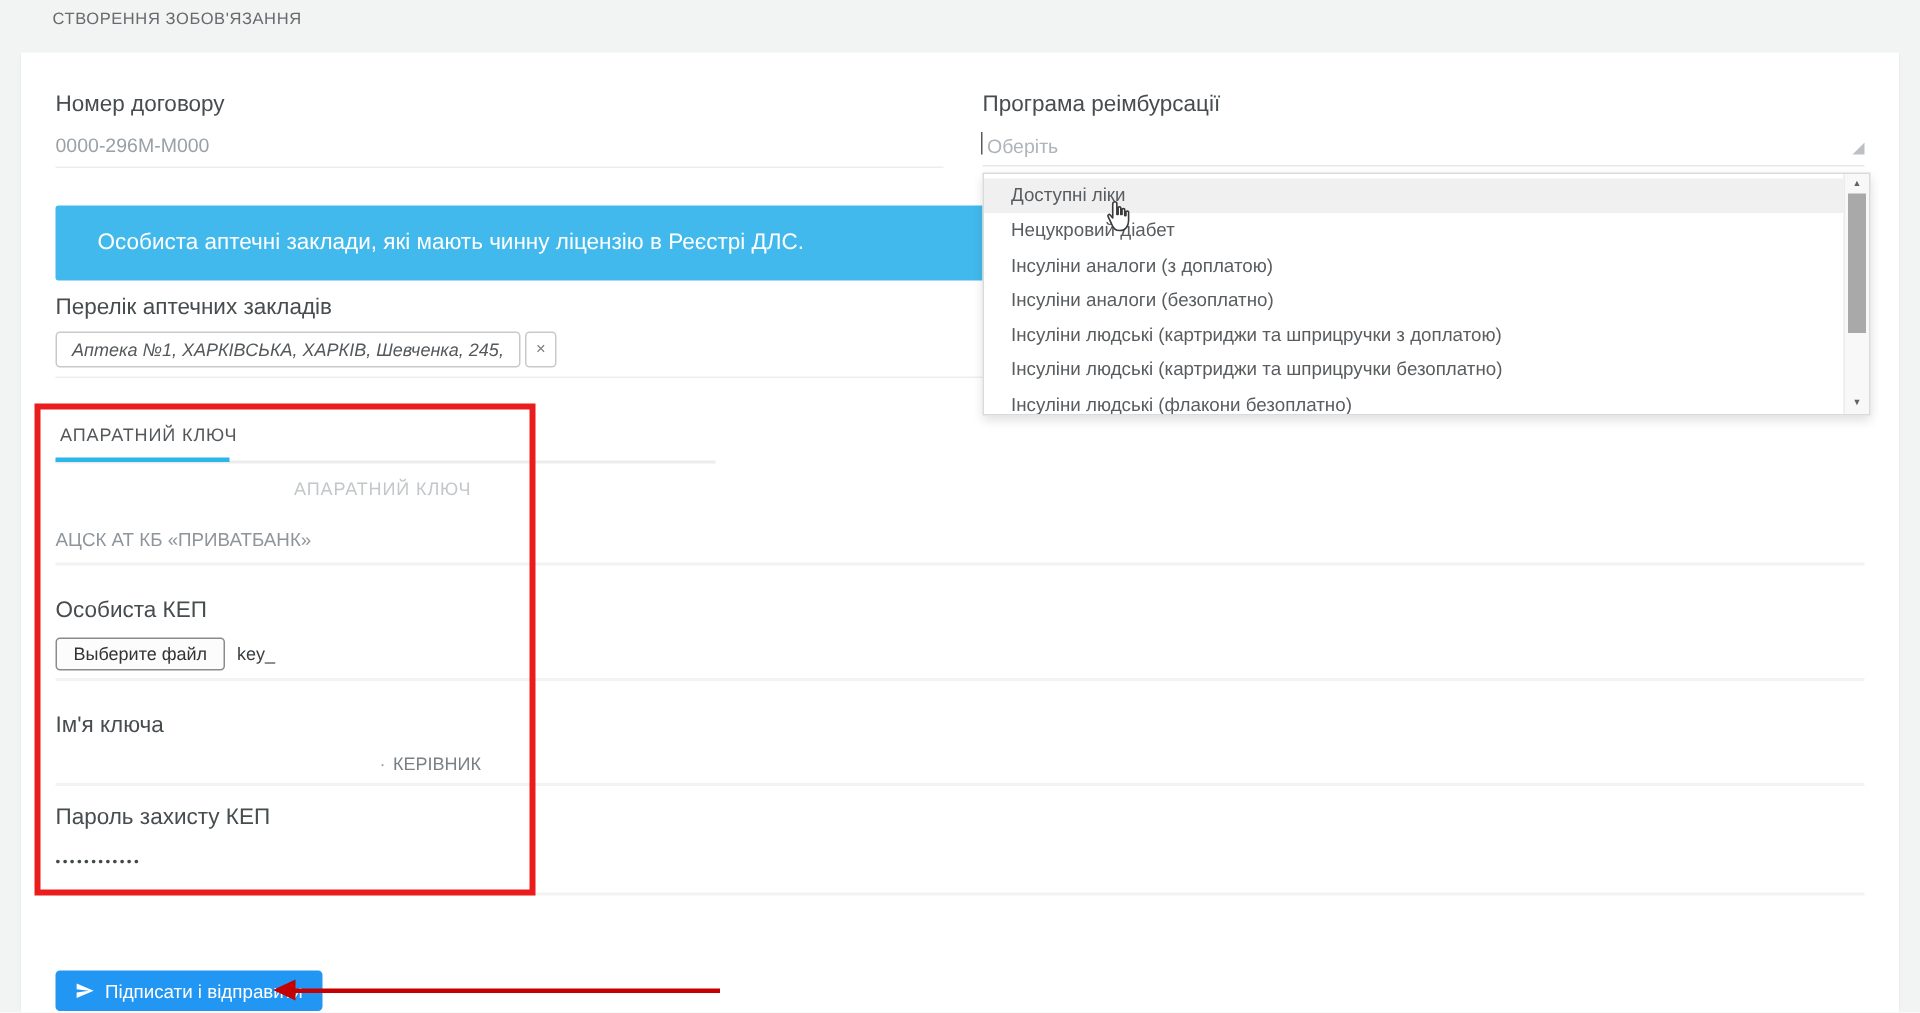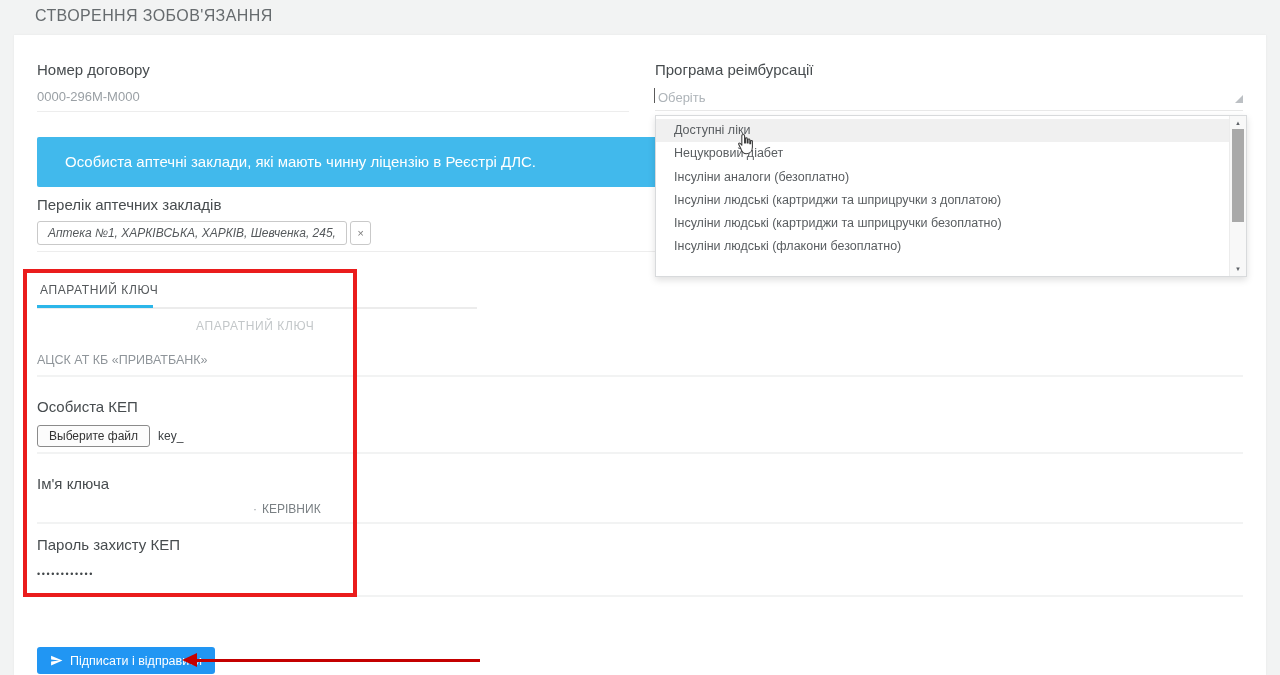--- a/index.html
+++ b/index.html
@@ -1,21 +1,21 @@
 <!DOCTYPE html>
 <html><head>
 <meta charset="utf-8">
 <style>
   * { margin:0; padding:0; box-sizing:border-box; }
   html,body { width:1280px; height:675px; }
   body { font-family:"Liberation Sans","DejaVu Sans",sans-serif; }
   .page { position:relative; width:1280px; height:675px; background:#f2f3f3; overflow:hidden; }
   .abs { position:absolute; }
 
-  .topbar-title { left:35px; top:7px; font-size:16px; color:#666b6e; letter-spacing:.4px; }
+  .topbar-title { left:35px; top:7px; font-size:11px; color:#666b6e; letter-spacing:.4px; }
 
   .card { left:14px; top:35px; width:1252px; height:640px; background:#ffffff; box-shadow:0 0 2px rgba(0,0,0,.06); }
 
   .field-label { font-size:15px; color:#474c4f; }
   .field-value { font-size:13px; color:#9aa0a5; }
   .hairline { height:1px; background:#ededed; }
   .sepline  { height:2px; background:#f2f3f3; }
 
   .caret { width:1px; height:15px; background:#5a5a5a; }
   .select-corner-icon { width:0; height:0; border-left:8px solid transparent; border-bottom:8px solid #bcc0c4; }
@@ -120,20 +120,21 @@
           <path d="M2 21l21-9L2 3v7l15 2-15 2z" fill="#ffffff"></path>
         </svg>
     </span>
     <span>Підписати і відправити</span>
   </button>
 
   <div class="abs dropdown">
     <div class="dd-items">
       <div class="dd-item hovered">Доступні ліки</div>
       <div class="dd-item">Нецукровий діабет</div>
+      <div class="dd-item">Інсуліни аналоги (з доплатою)</div>
       <div class="dd-item">Інсуліни аналоги (безоплатно)</div>
       <div class="dd-item">Інсуліни людські (картриджи та шприцручки з доплатою)</div>
       <div class="dd-item">Інсуліни людські (картриджи та шприцручки безоплатно)</div>
       <div class="dd-item">Інсуліни людські (флакони безоплатно)</div>
     </div>
     <div class="dd-scrollbar">
       <div class="dd-arrow" style="top:4px;">▲</div>
       <div class="dd-thumb"></div>
       <div class="dd-arrow" style="bottom:4px;">▼</div>
     </div>

